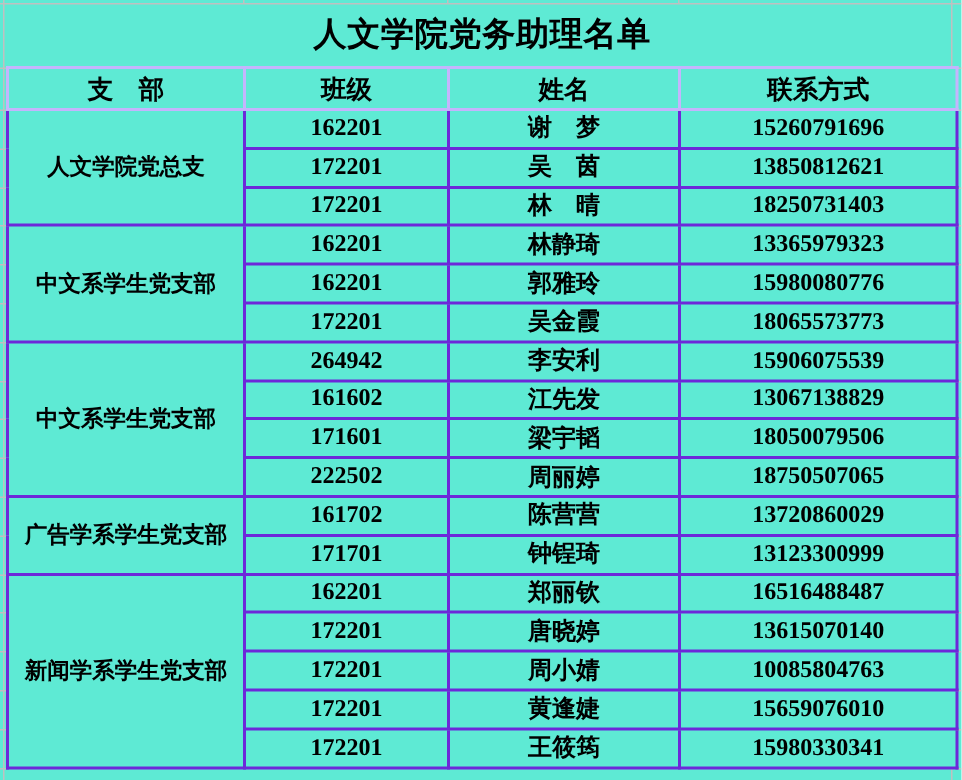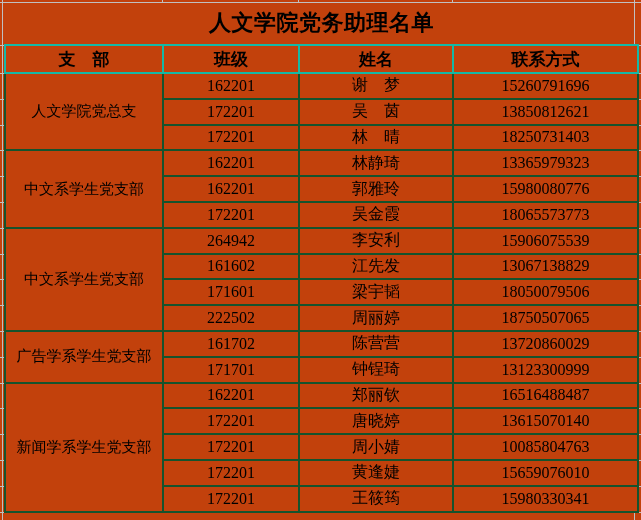--- a/index.html
+++ b/index.html
@@ -1,20 +1,20 @@
 <!DOCTYPE html>
 <html><head>
 <meta charset="utf-8">
 <style>
   html, body { margin: 0; padding: 0; background: #ffffff; }
   .screen {
     position: relative;
     width: 641px;
     height: 520px;
-    background: #c2410c;
+    background: #5eead4;
     overflow: hidden;
     font-family: "Liberation Serif", "DejaVu Serif", serif;
     color: #000000;
   }
   
   .gridline { position: absolute; background: #c0c0c0; }
   .grid-top { left: 0; top: 2px; width: 641px; height: 1px; }
   .grid-left { left: 2px; top: 0; width: 1px; height: 520px; }
   .grid-right-title { left: 634px; top: 0; width: 1px; height: 46px; }
   .grid-right-bottom { left: 634px; top: 512px; width: 1px; height: 8px; }
@@ -37,28 +37,29 @@
   }
   tr.title-row { height: 43px; }
   tr.title-row td {
     border: none;
     font-size: 22px;
     font-weight: bold;
     letter-spacing: 0.5px;
   }
   tr.header-row { height: 28px; }
   tr.header-row th {
-    border: 2px solid #14b8a6;
+    border: 2px solid #c4b5fd;
     font-size: 17px;
     font-weight: bold;
   }
   tr.data-row { height: 25.8px; }
   tr.data-row td {
-    border: 2px solid #14532d;
+    border: 2px solid #6d28d9;
     font-size: 16px;
+    font-weight: bold;
   }
   tr.data-row td.branch { font-size: 15px; }
 </style>
 </head>
 <body>
 
 <div class="screen">
 
   <div class="gridline grid-top"></div>
   <div class="gridline grid-left"></div>

